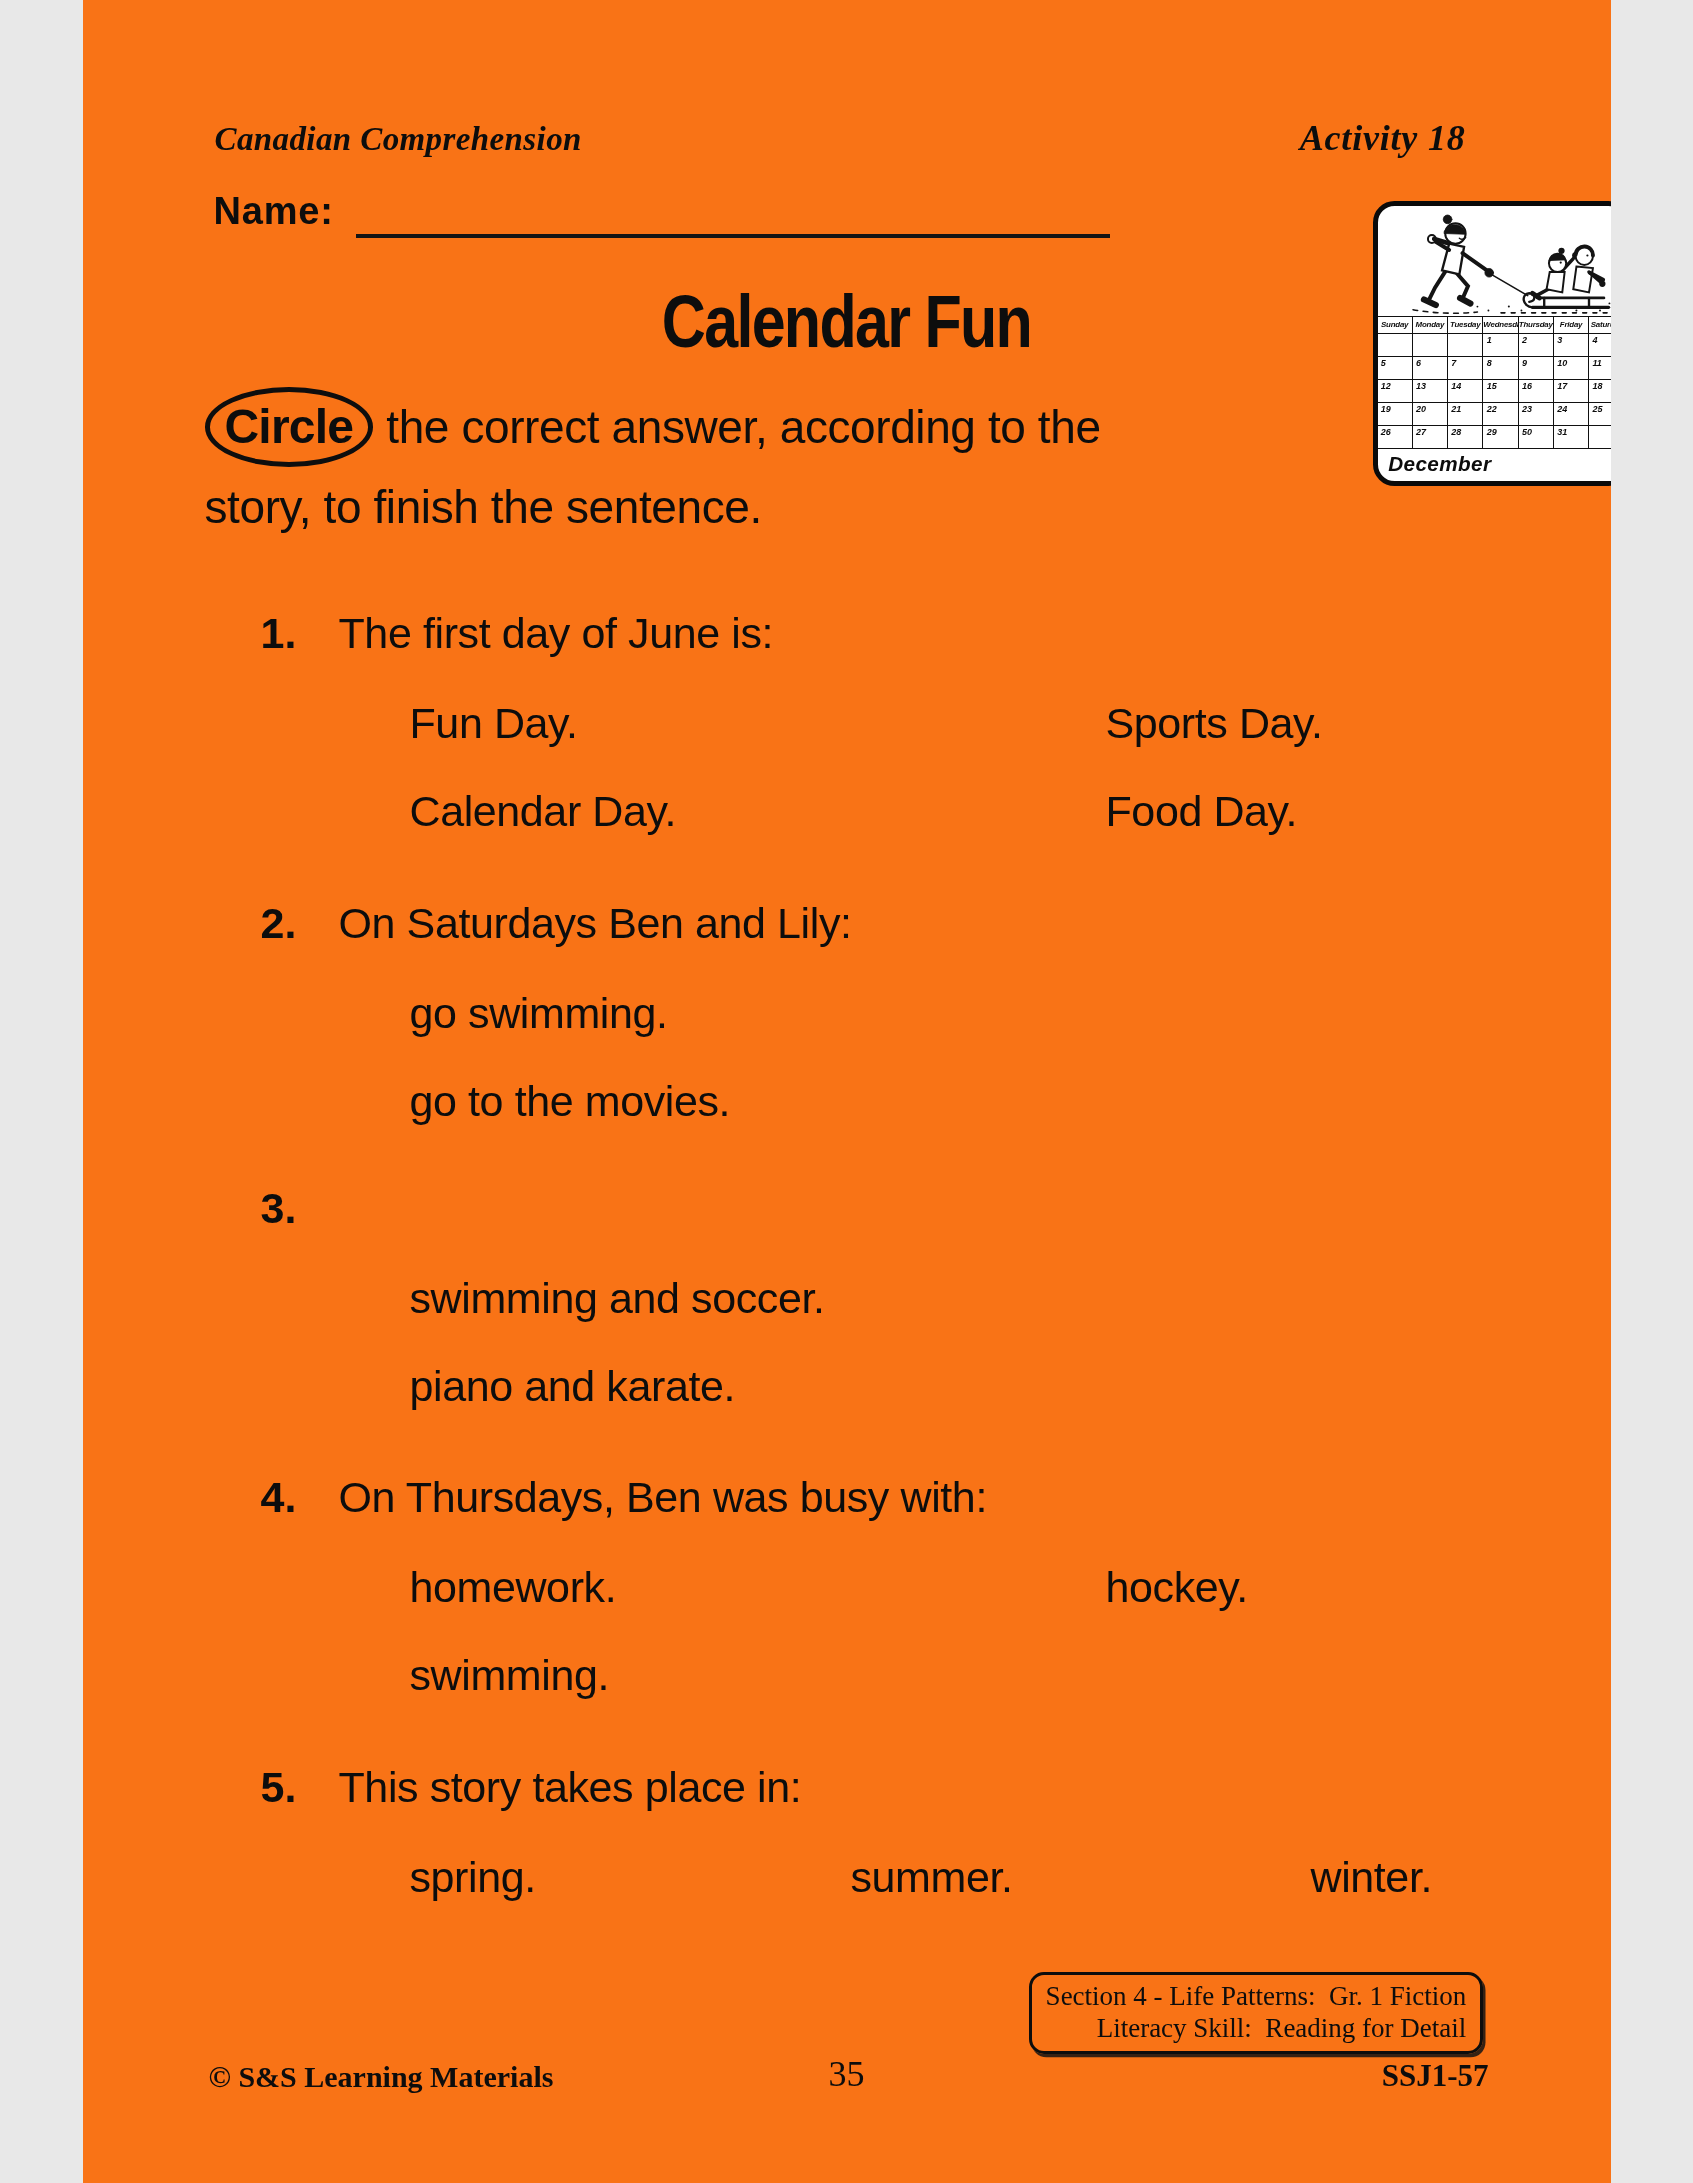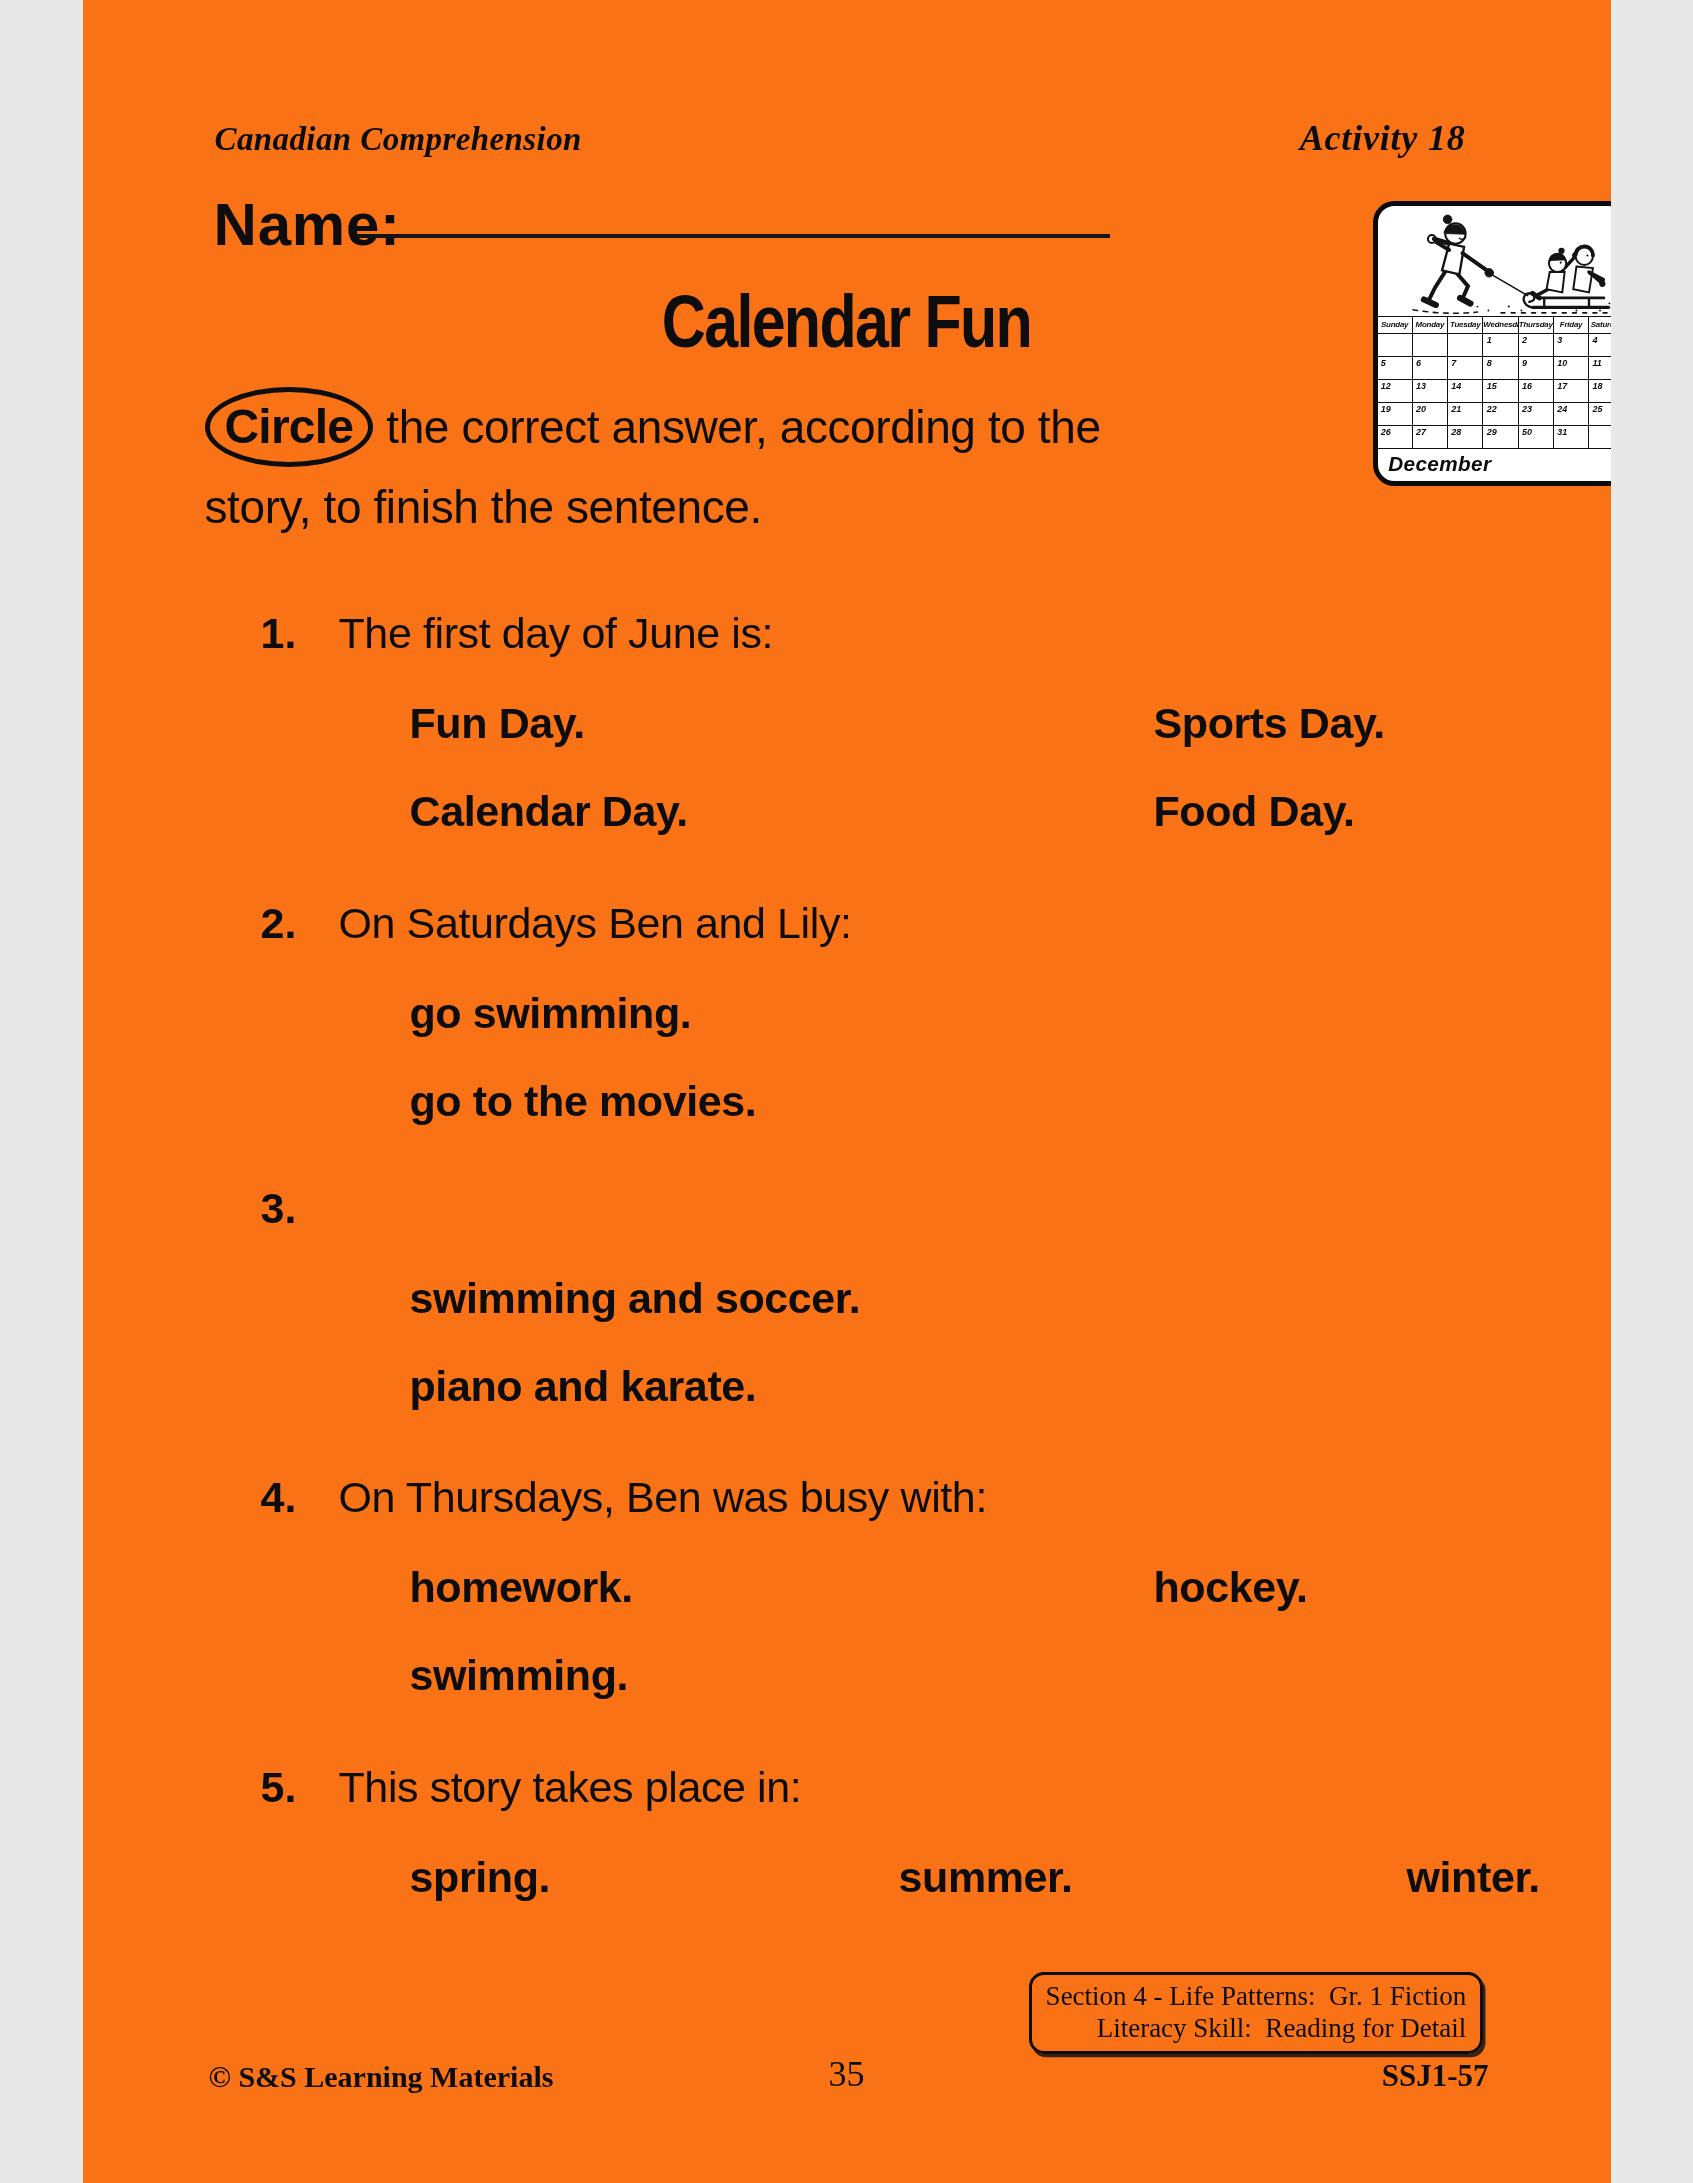--- a/index.html
+++ b/index.html
@@ -13,21 +13,21 @@
     position:absolute; left:132px; top:121px;
     font-family:"Liberation Serif", serif; font-style:italic; font-weight:bold;
     font-size:33px; letter-spacing:0.4px;
   }
   .hdr-right {
     position:absolute; right:145px; top:117px;
     font-family:"Liberation Serif", serif; font-style:italic; font-weight:bold;
     font-size:36px; letter-spacing:0.8px;
   }
   
-  .name-label { position:absolute; left:131px; top:190px; font-weight:bold; font-size:60px; letter-spacing:0.8px; }
+  .name-label { position:absolute; left:131px; top:190px; font-weight:bold; font-size:38px; letter-spacing:0.8px; }
   .name-line  { position:absolute; left:273px; top:234px; width:754px; height:4.1px; background:#141414; }
   
   .cal-box {
     position:absolute; left:1290px; top:201px; width:257px; height:285px;
     border:5.8px solid #0a0a0a; border-radius:21.5px; overflow:hidden;
     box-sizing:border-box; background:#fff;
   }
   .cal-illus { display:block; width:246px; height:110px; }
   .cal-head, .cal-grid { display:grid; grid-template-columns:repeat(7,1fr); }
   .cal-head { border-top:1.7px solid #111; }
@@ -61,21 +61,21 @@
     display:inline-block; border:5.8px solid #0e0e0e; border-radius:50%;
     padding:6.6px 15px 8.3px 15px; font-weight:bold; font-size:48px; letter-spacing:-0.8px;
   }
   .instr-text1 { font-size:46px; margin-left:13.2px; letter-spacing:-0.4px; }
   .instr-text2 { font-size:46px; margin-top:13.2px; letter-spacing:-0.4px; }
   
   .q { position:absolute; left:178px; right:107px; }
   .q-head { display:flex; line-height:60px; font-size:43px; }
   .q-num  { font-weight:bold; width:78px; flex:0 0 78px; }
   .q-text { letter-spacing:-0.4px; }
-  .opt-row { margin-left:149px; margin-top:33px; display:grid; font-weight:bold; font-size:43px; line-height:55px; letter-spacing:-0.4px;gap:48px; }
+  .opt-row { margin-left:149px; margin-top:33px; display:grid; font-weight:normal; font-size:43px; line-height:55px; letter-spacing:-0.4px; }
   .cols2 { grid-template-columns:696px 1fr; }
   .cols3 { grid-template-columns:441px 460px 1fr; }
   .q1 { top:603px; } .q2 { top:893px; } .q3 { top:1178px; } .q4 { top:1467px; } .q5 { top:1757px; }
   
   .sec-box {
     position:absolute; right:128px; top:1972px;
     border:3.3px solid #0d0d0d; border-radius:15px; padding:5px 13.2px 6.6px 13.2px;
     font-family:"Liberation Serif", serif; font-size:27px; line-height:32px;
     text-align:right; box-shadow:2.5px 3.3px 0 rgba(20,20,20,0.85);
   }

